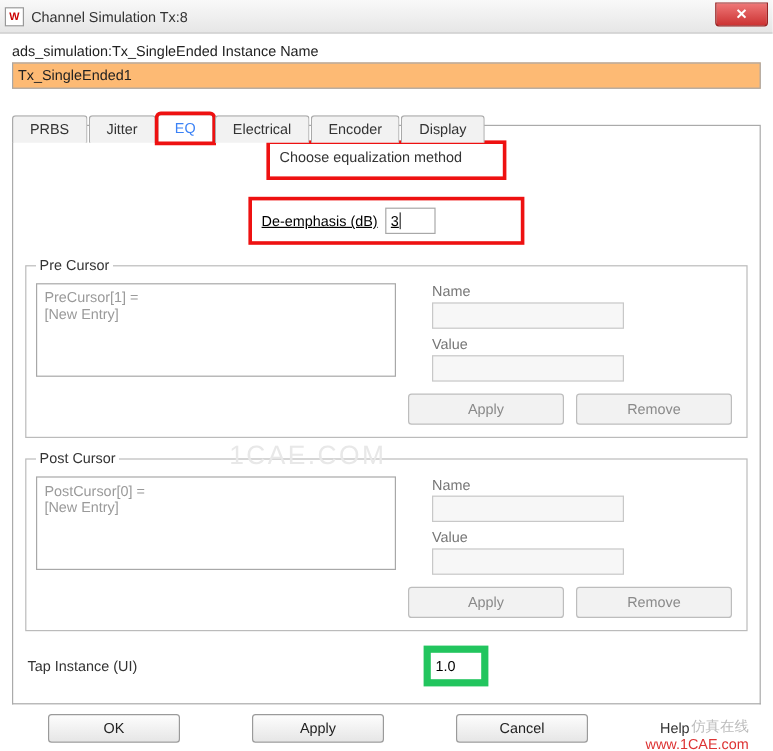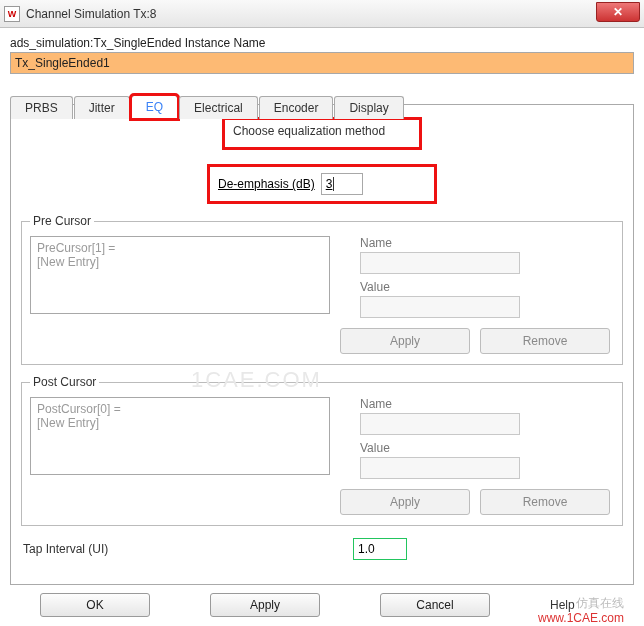--- a/index.html
+++ b/index.html
@@ -116,21 +116,21 @@
     border: 1px solid #bdbdbd; background:#f2f2f2;
     color:#8a8a8a; display:flex; align-items:center; justify-content:center;
     border-radius: 3px;
   }
 
   .tap-row {
     display:flex; align-items:center; margin: 12px 4px 2px 4px;
   }
   .tap-row .lbl { width: 330px; color:#333; }
   .tap-input {
-    border:1px solid #22c55e; height: 22px; width: 54px;
+    border:6px solid #22c55e; height: 34px; width: 54px;
     padding: 0 4px; display:flex; align-items:center;
   }
 
   .watermark {
     position:absolute; left: 180px; top: 262px;
     font-size: 22px; color: #e8e8e8; letter-spacing: 2px;
     pointer-events:none;
   }
 
   .bottom-bar {
@@ -229,21 +229,21 @@
           <div class="textfield"></div>
         </div>
       </div>
       <div class="btn-row" style="justify-content:flex-end; margin-right:4px">
         <div class="mini-btn">Apply</div>
         <div class="mini-btn">Remove</div>
       </div>
     </fieldset>
 
     <div class="tap-row">
-      <span class="lbl">Tap Interval (UI)</span>
+      <span class="lbl">Tap Instance (UI)</span>
       <div class="tap-input">
         <span>1.0</span>
       </div>
     </div>
 
   </div>
 
   <div class="bottom-bar">
     <div class="main-btn">OK</div>
     <div class="main-btn">Apply</div>

